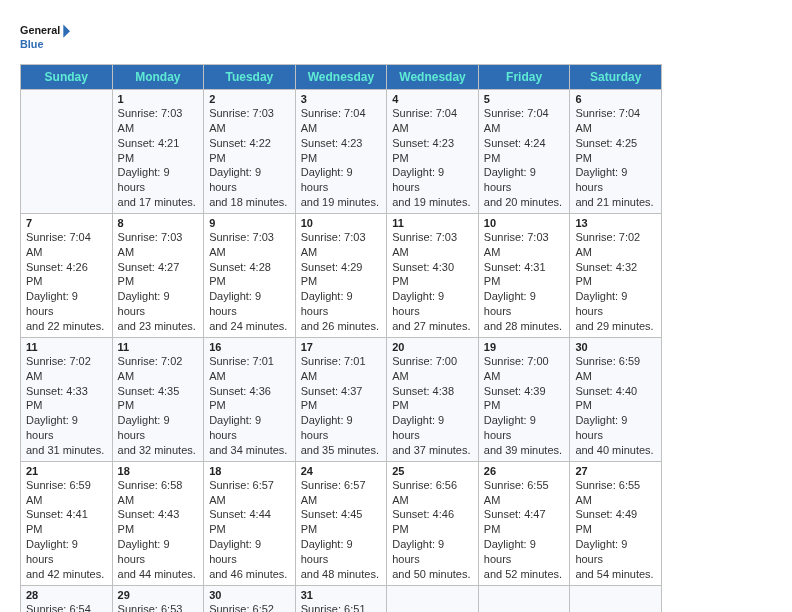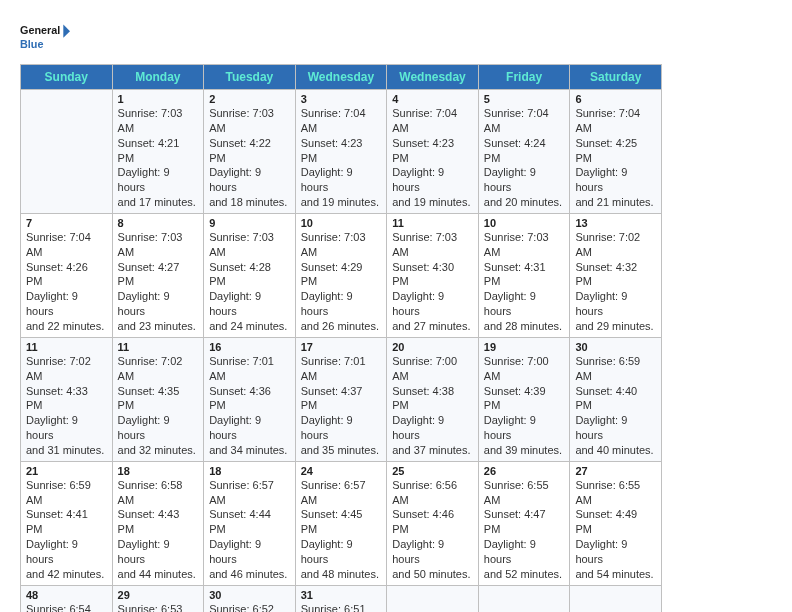--- a/index.html
+++ b/index.html
@@ -223,21 +223,21 @@
             <span class="day-num">26</span>
             <div class="day-info">Sunrise: 6:55 AM<br>Sunset: 4:47 PM<br>Daylight: 9 hours<br>and 52 minutes.<br></div>
           </td>
           <td>
             <span class="day-num">27</span>
             <div class="day-info">Sunrise: 6:55 AM<br>Sunset: 4:49 PM<br>Daylight: 9 hours<br>and 54 minutes.<br></div>
           </td>
         </tr>
         <tr>
           <td>
-            <span class="day-num">48</span>
+            <span class="day-num">28</span>
             <div class="day-info">Sunrise: 6:54 AM<br>Sunset: 4:50 PM<br>Daylight: 9 hours<br>and 56 minutes.<br></div>
           </td>
           <td>
             <span class="day-num">29</span>
             <div class="day-info">Sunrise: 6:53 AM<br>Sunset: 4:51 PM<br>Daylight: 9 hours<br>and 58 minutes.<br></div>
           </td>
           <td>
             <span class="day-num">30</span>
             <div class="day-info">Sunrise: 6:52 AM<br>Sunset: 4:52 PM<br>Daylight: 10 hours<br>and 0 minutes.<br></div>
           </td>

